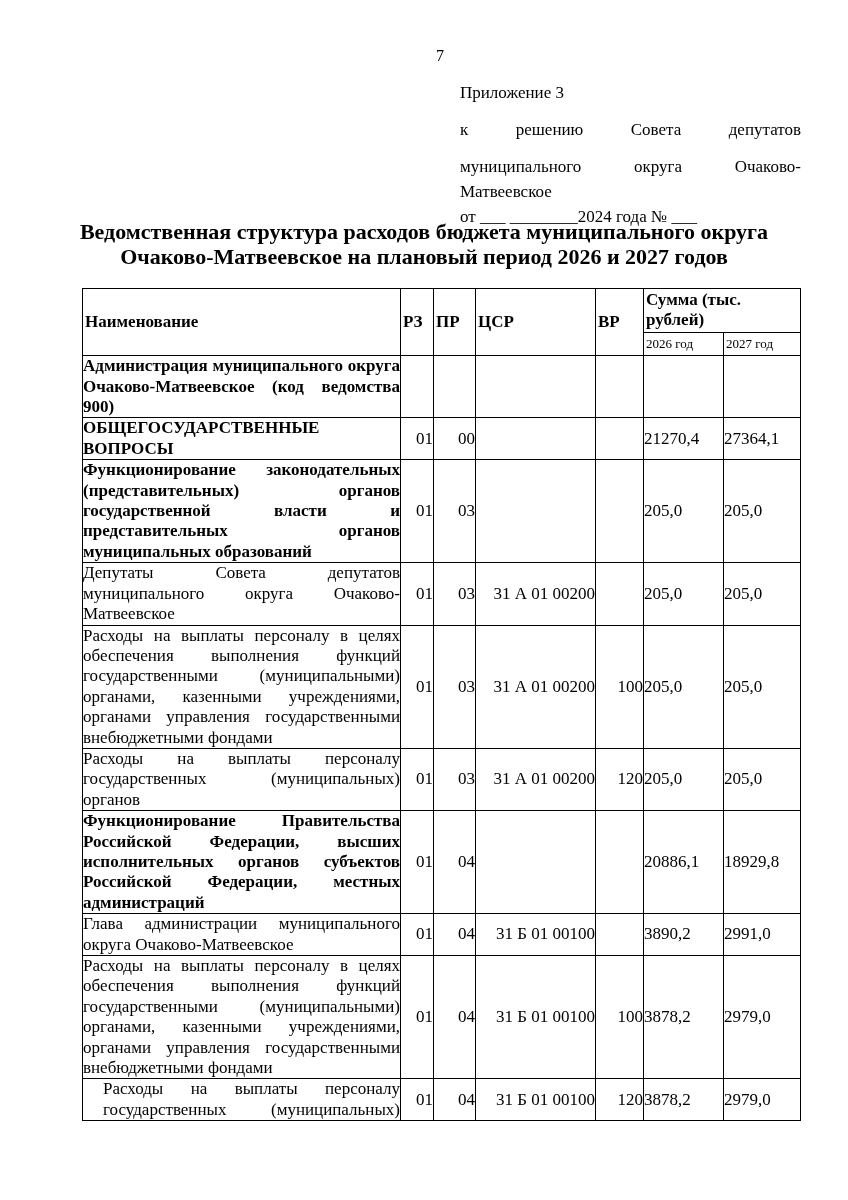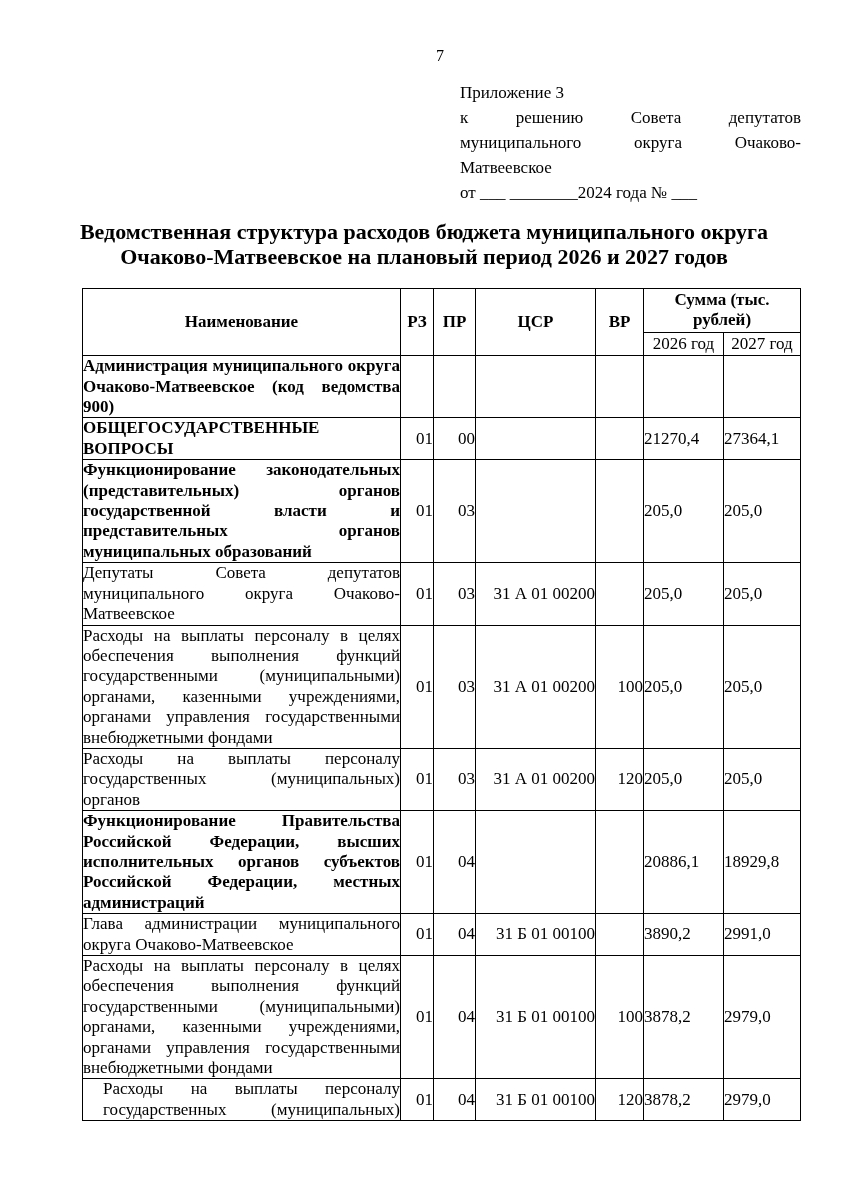--- a/index.html
+++ b/index.html
@@ -28,20 +28,21 @@
     top: 80px;
     left: 460px;
     width: 341px;
     font-size: 17px;
     line-height: 25px;
   }
   .appendix .line { text-align: left; }
   .appendix .line.just {
     text-align: justify;
     text-align-last: justify;
+    margin-top: 12px;
   }
   .doc-title {
     position: absolute;
     top: 219px;
     left: 0;
     right: 0;
     margin: 0 auto;
     width: 690px;
     text-align: center;
     font-weight: bold;
@@ -60,29 +61,29 @@
   }
   table.budget th,
   table.budget td {
     border: 1.5px solid #000;
     padding: 0;
     vertical-align: middle;
     overflow: hidden;
   }
   table.budget thead th {
     font-weight: bold;
-    text-align: center;
+    text-align: left;
     padding: 1px 2px;
     margin-top: 48px;
   }
   table.budget thead tr.main-head th { height: 38px; }
   table.budget thead tr.sub-head th {
     font-weight: normal;
     height: 20px;
-    font-size: 17px;
+    font-size: 13px;
   }
   td.name {
     text-align: justify;
     padding: 0 6px;
   }
   td.name.bold { font-weight: bold; }
   tbody tr:last-child td.name {
     text-align-last: justify; 
     padding-left: 20px;
   }

